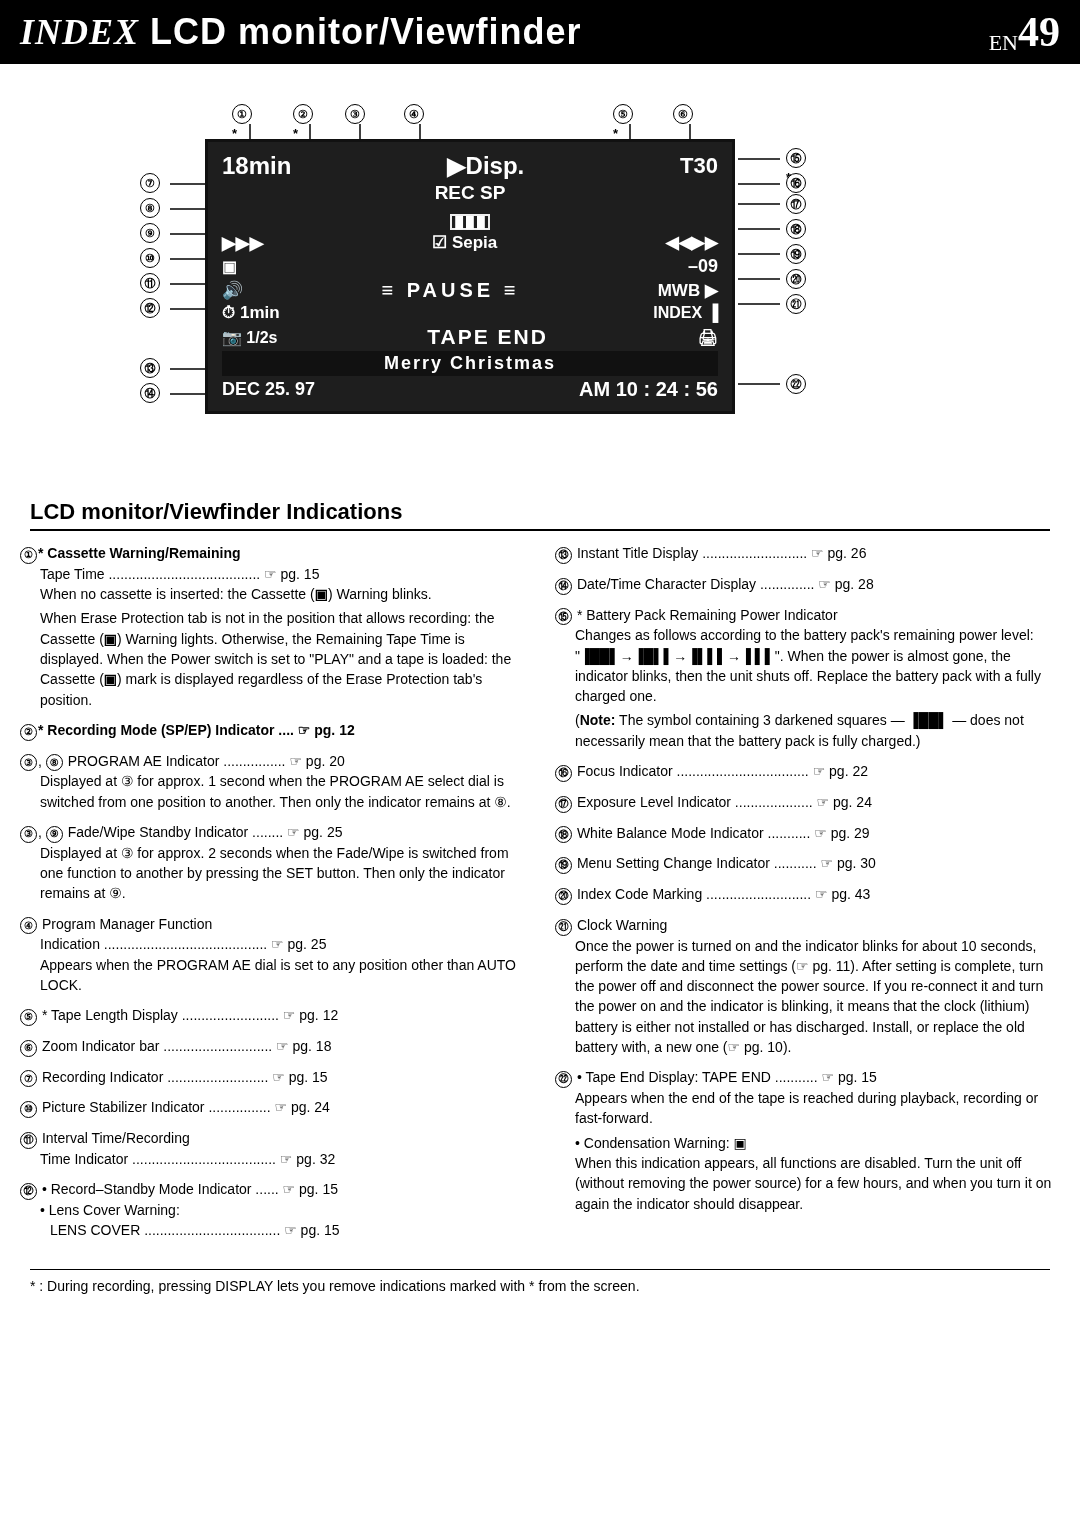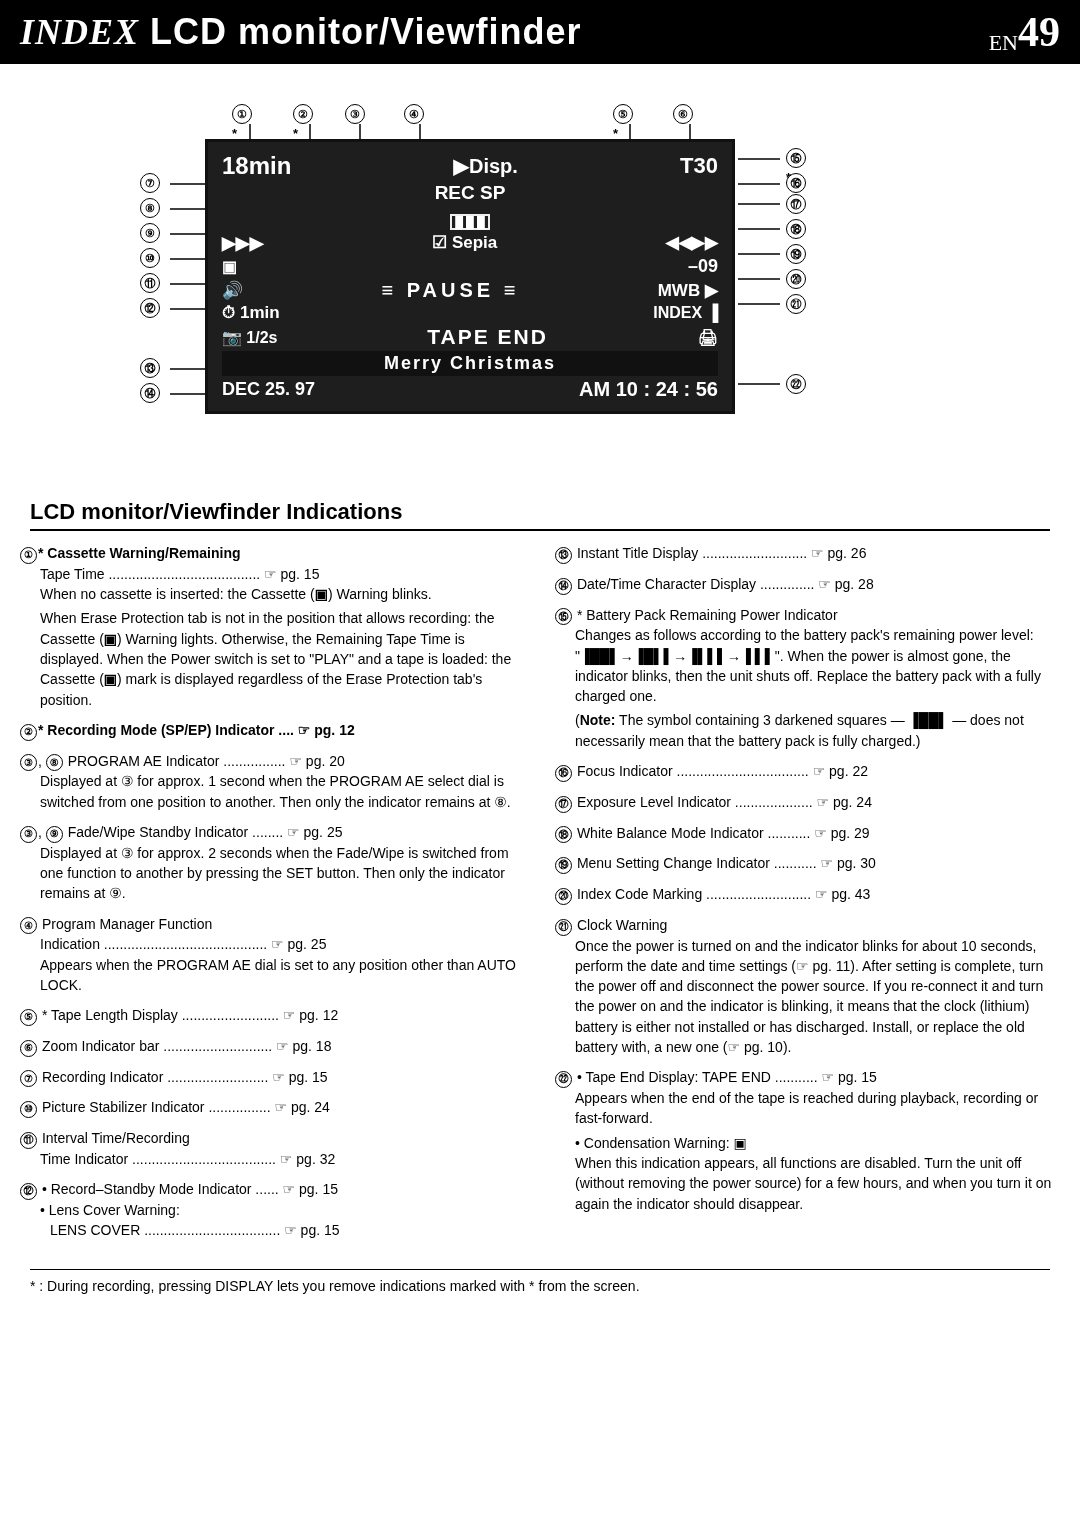--- a/index.html
+++ b/index.html
@@ -273,21 +273,21 @@
     </div>
     <div style="position:absolute; top:299px; left:90px;">
       <span class="num-box">⑭</span>
     </div>
 
     <div class="lcd-display">
       <div class="lcd-display-inner">
 
         <div class="lcd-r lcd-r1">
           <span style="font-size:24px; font-weight:bold;">18min</span>
-          <span style="font-size:20px;">▶Disp.</span>
+          <span style="font-size:24px;">▶Disp.</span>
           <span style="font-size:22px; font-weight:bold;">T30</span>
         </div>
 
         <div class="lcd-r lcd-r2">
           <span style="font-size:19px; font-weight:bold;">REC SP</span>
           <span class="batt-icon">█ █ █</span>
         </div>
 
         <div class="lcd-r lcd-r3">
           <span style="font-size:18px;">▶▶▶</span>

